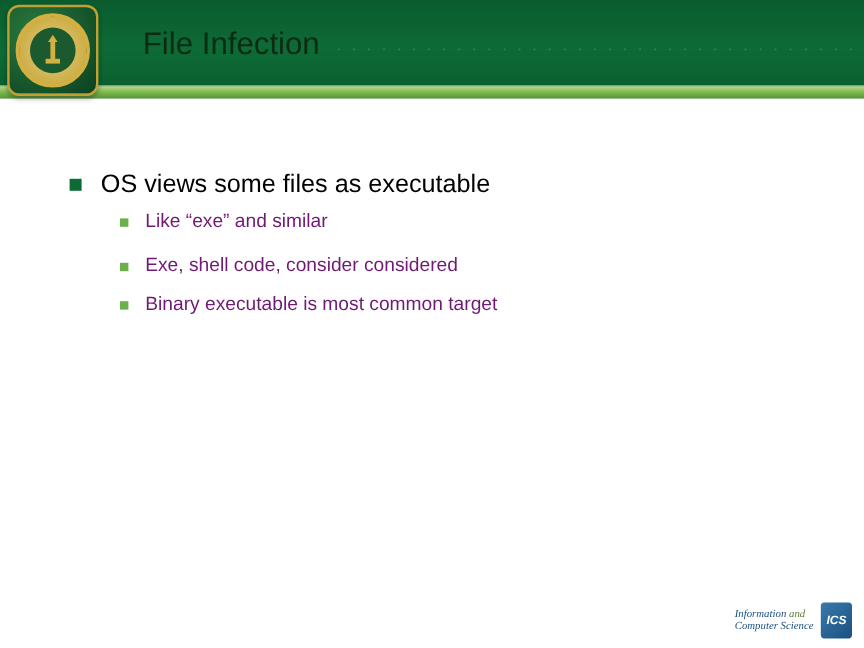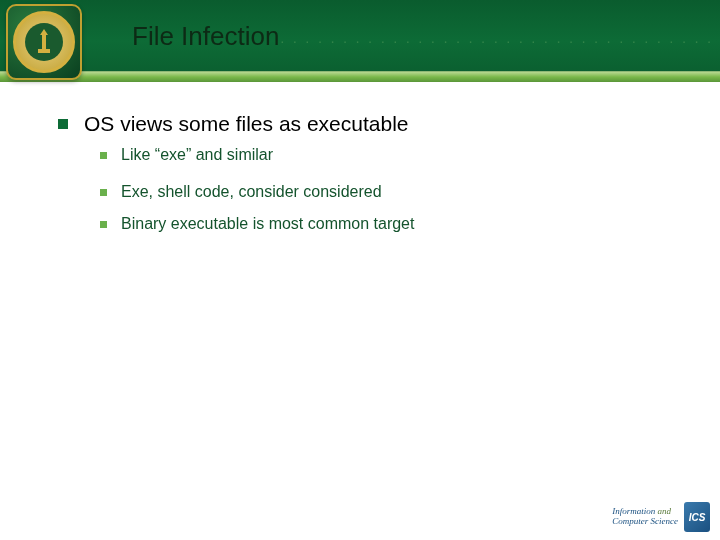--- a/index.html
+++ b/index.html
@@ -80,28 +80,28 @@
     background: #1a5a2e;
     display: flex;
     align-items: center;
     justify-content: center;
   }
   .logo-inner svg { width: 20px; height: 26px; }
   .title {
     color: #0d2a15;
     font-size: 26px;
     font-weight: 400;
-    margin-left: 50px;
+    margin-left: 37px;
     margin-top: -10px;
     font-family: Verdana, sans-serif;
     position: relative;
     z-index: 2;
   }
   .content {
-    padding: 28px 40px 0 58px;
+    padding: 58px 40px 0 58px;
     text-align: center;
   }
   .bullet-l1 {
     display: flex;
     align-items: flex-start;
     margin-bottom: 6px;
   }
   .bullet-l1 .sq {
     width: 10px;
     height: 10px;
@@ -125,21 +125,21 @@
   .bullet-l2 .sq {
     width: 7px;
     height: 7px;
     background: #6ab04c;
     flex-shrink: 0;
     margin-top: 8px;
     margin-right: 14px;
   }
   .bullet-l2 .txt {
     font-size: 16px;
-    color: #14532d;
+    color: #701a75;
     line-height: 1.4;
   }
   .group { margin-bottom: 14px; }
   .footer-logo {
     position: absolute;
     right: 10px;
     bottom: 8px;
     display: flex;
     align-items: center;
     gap: 6px;

